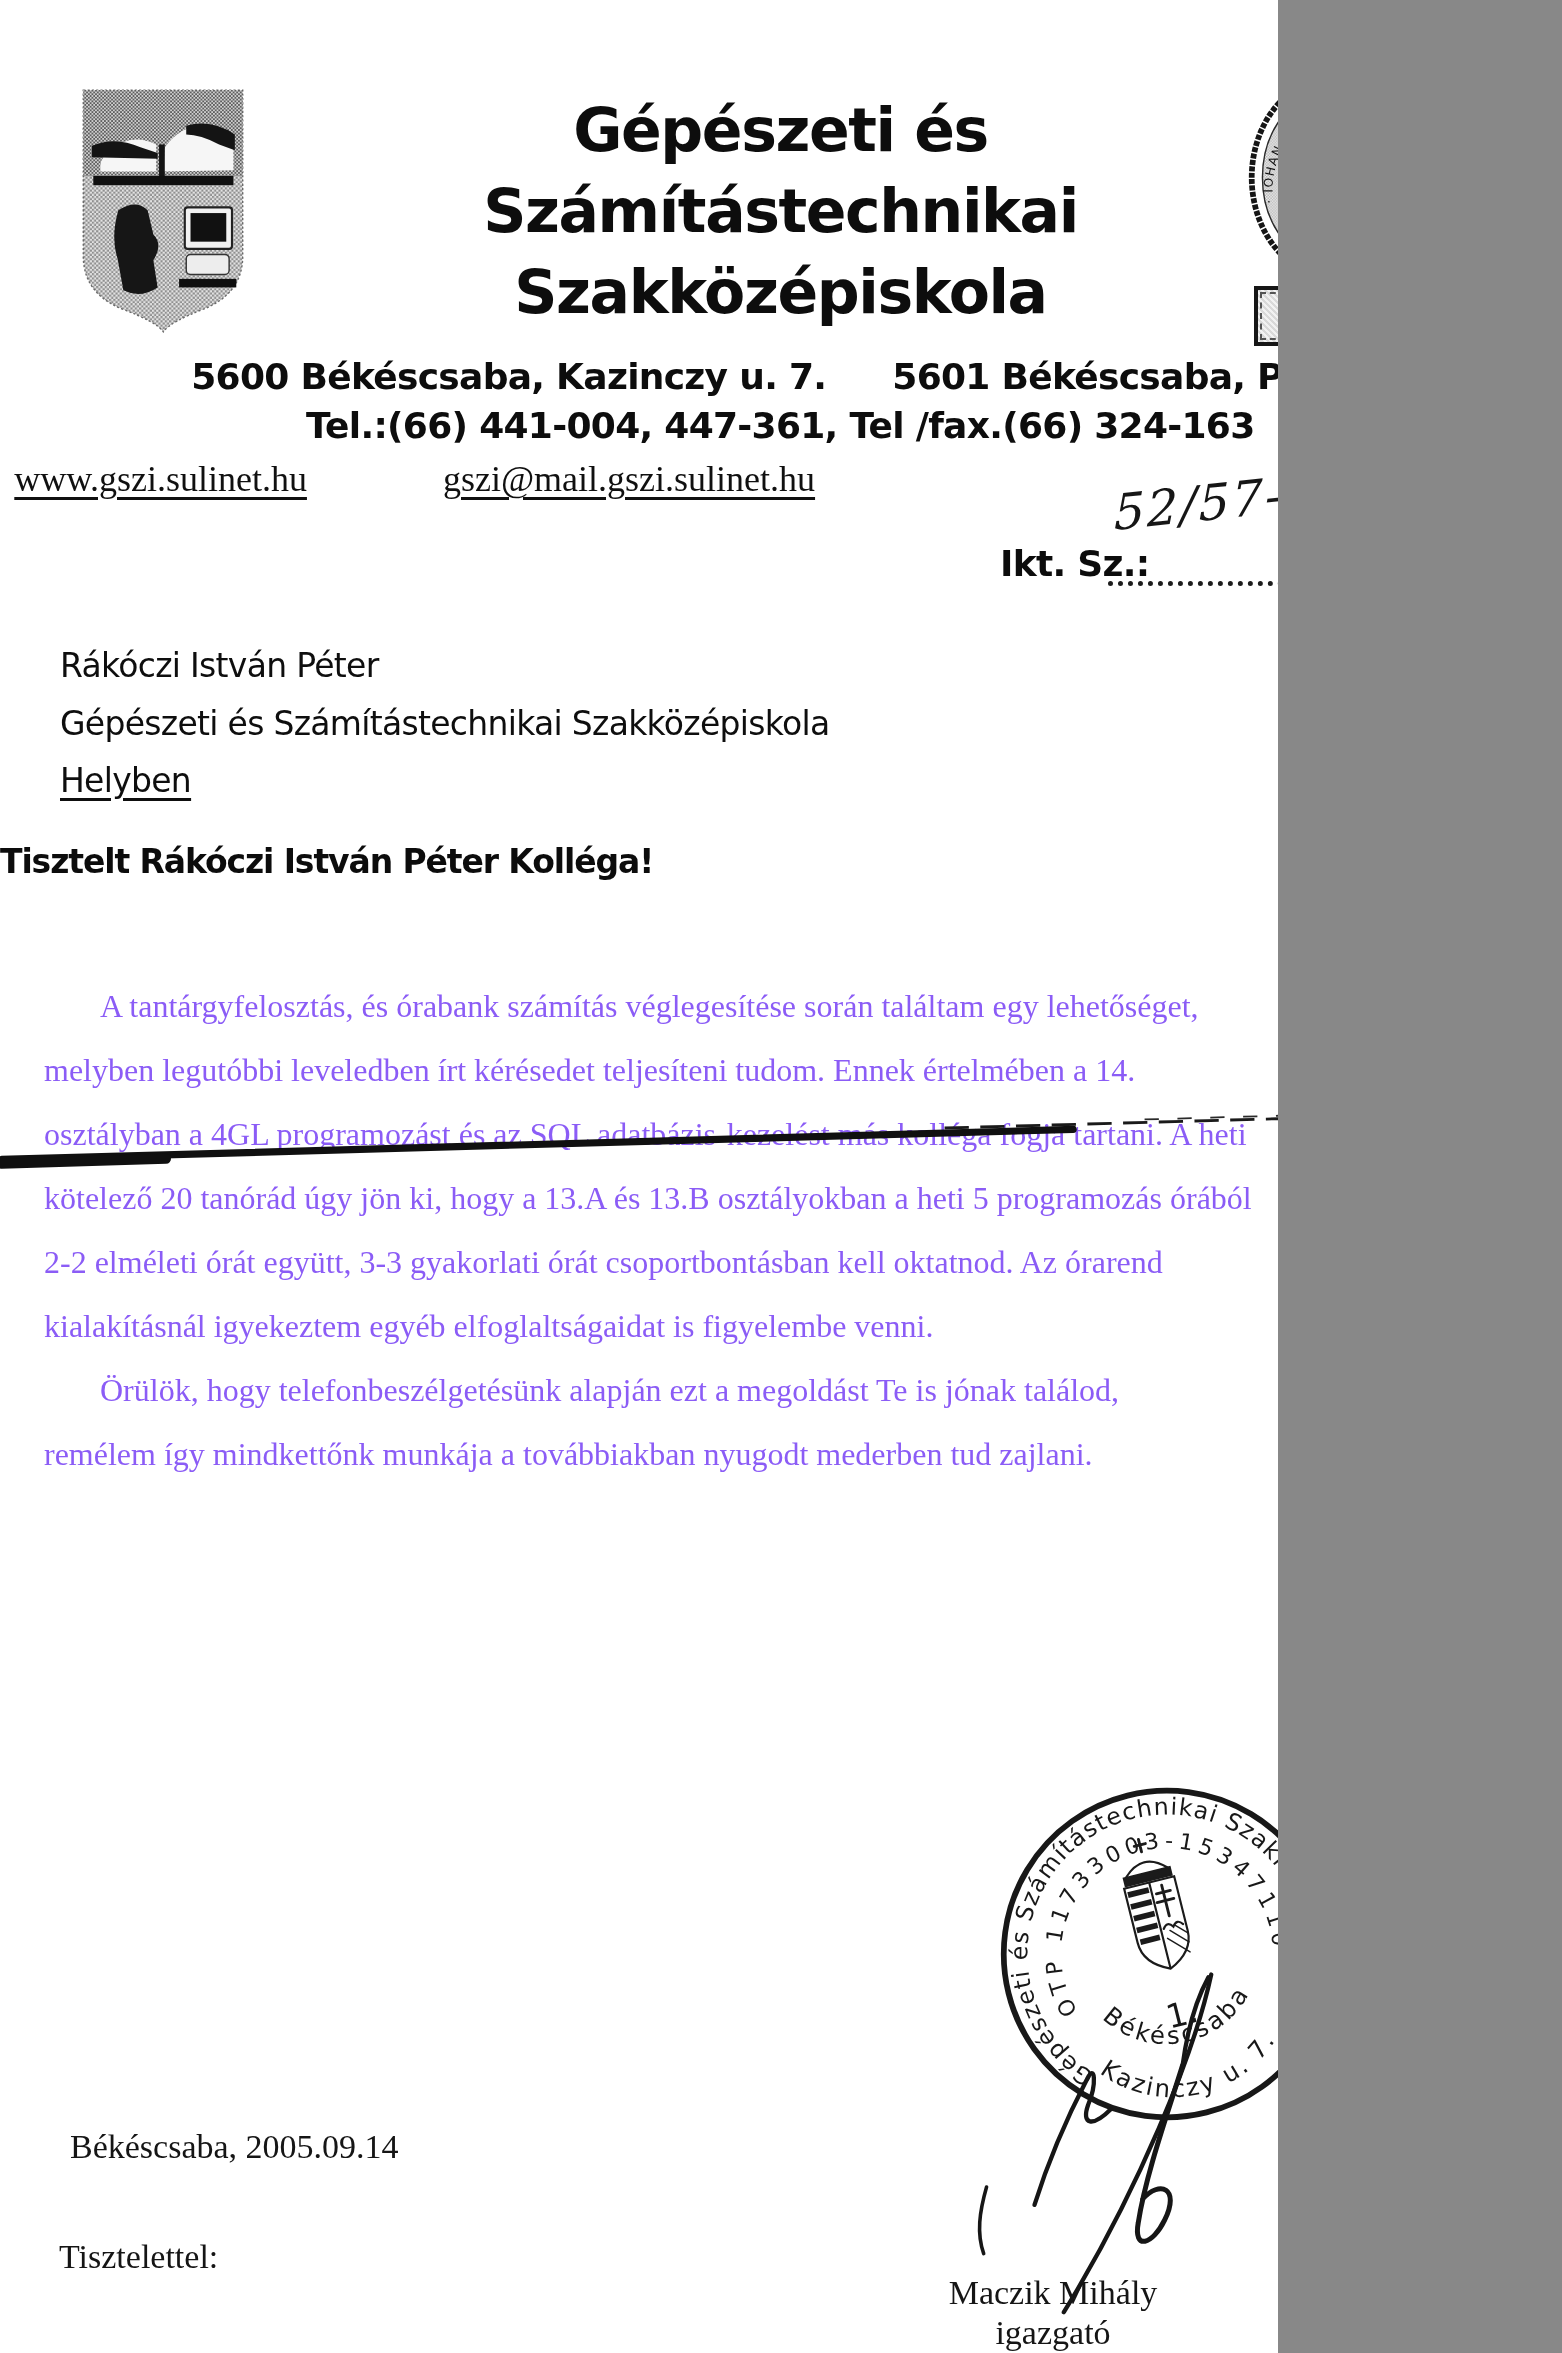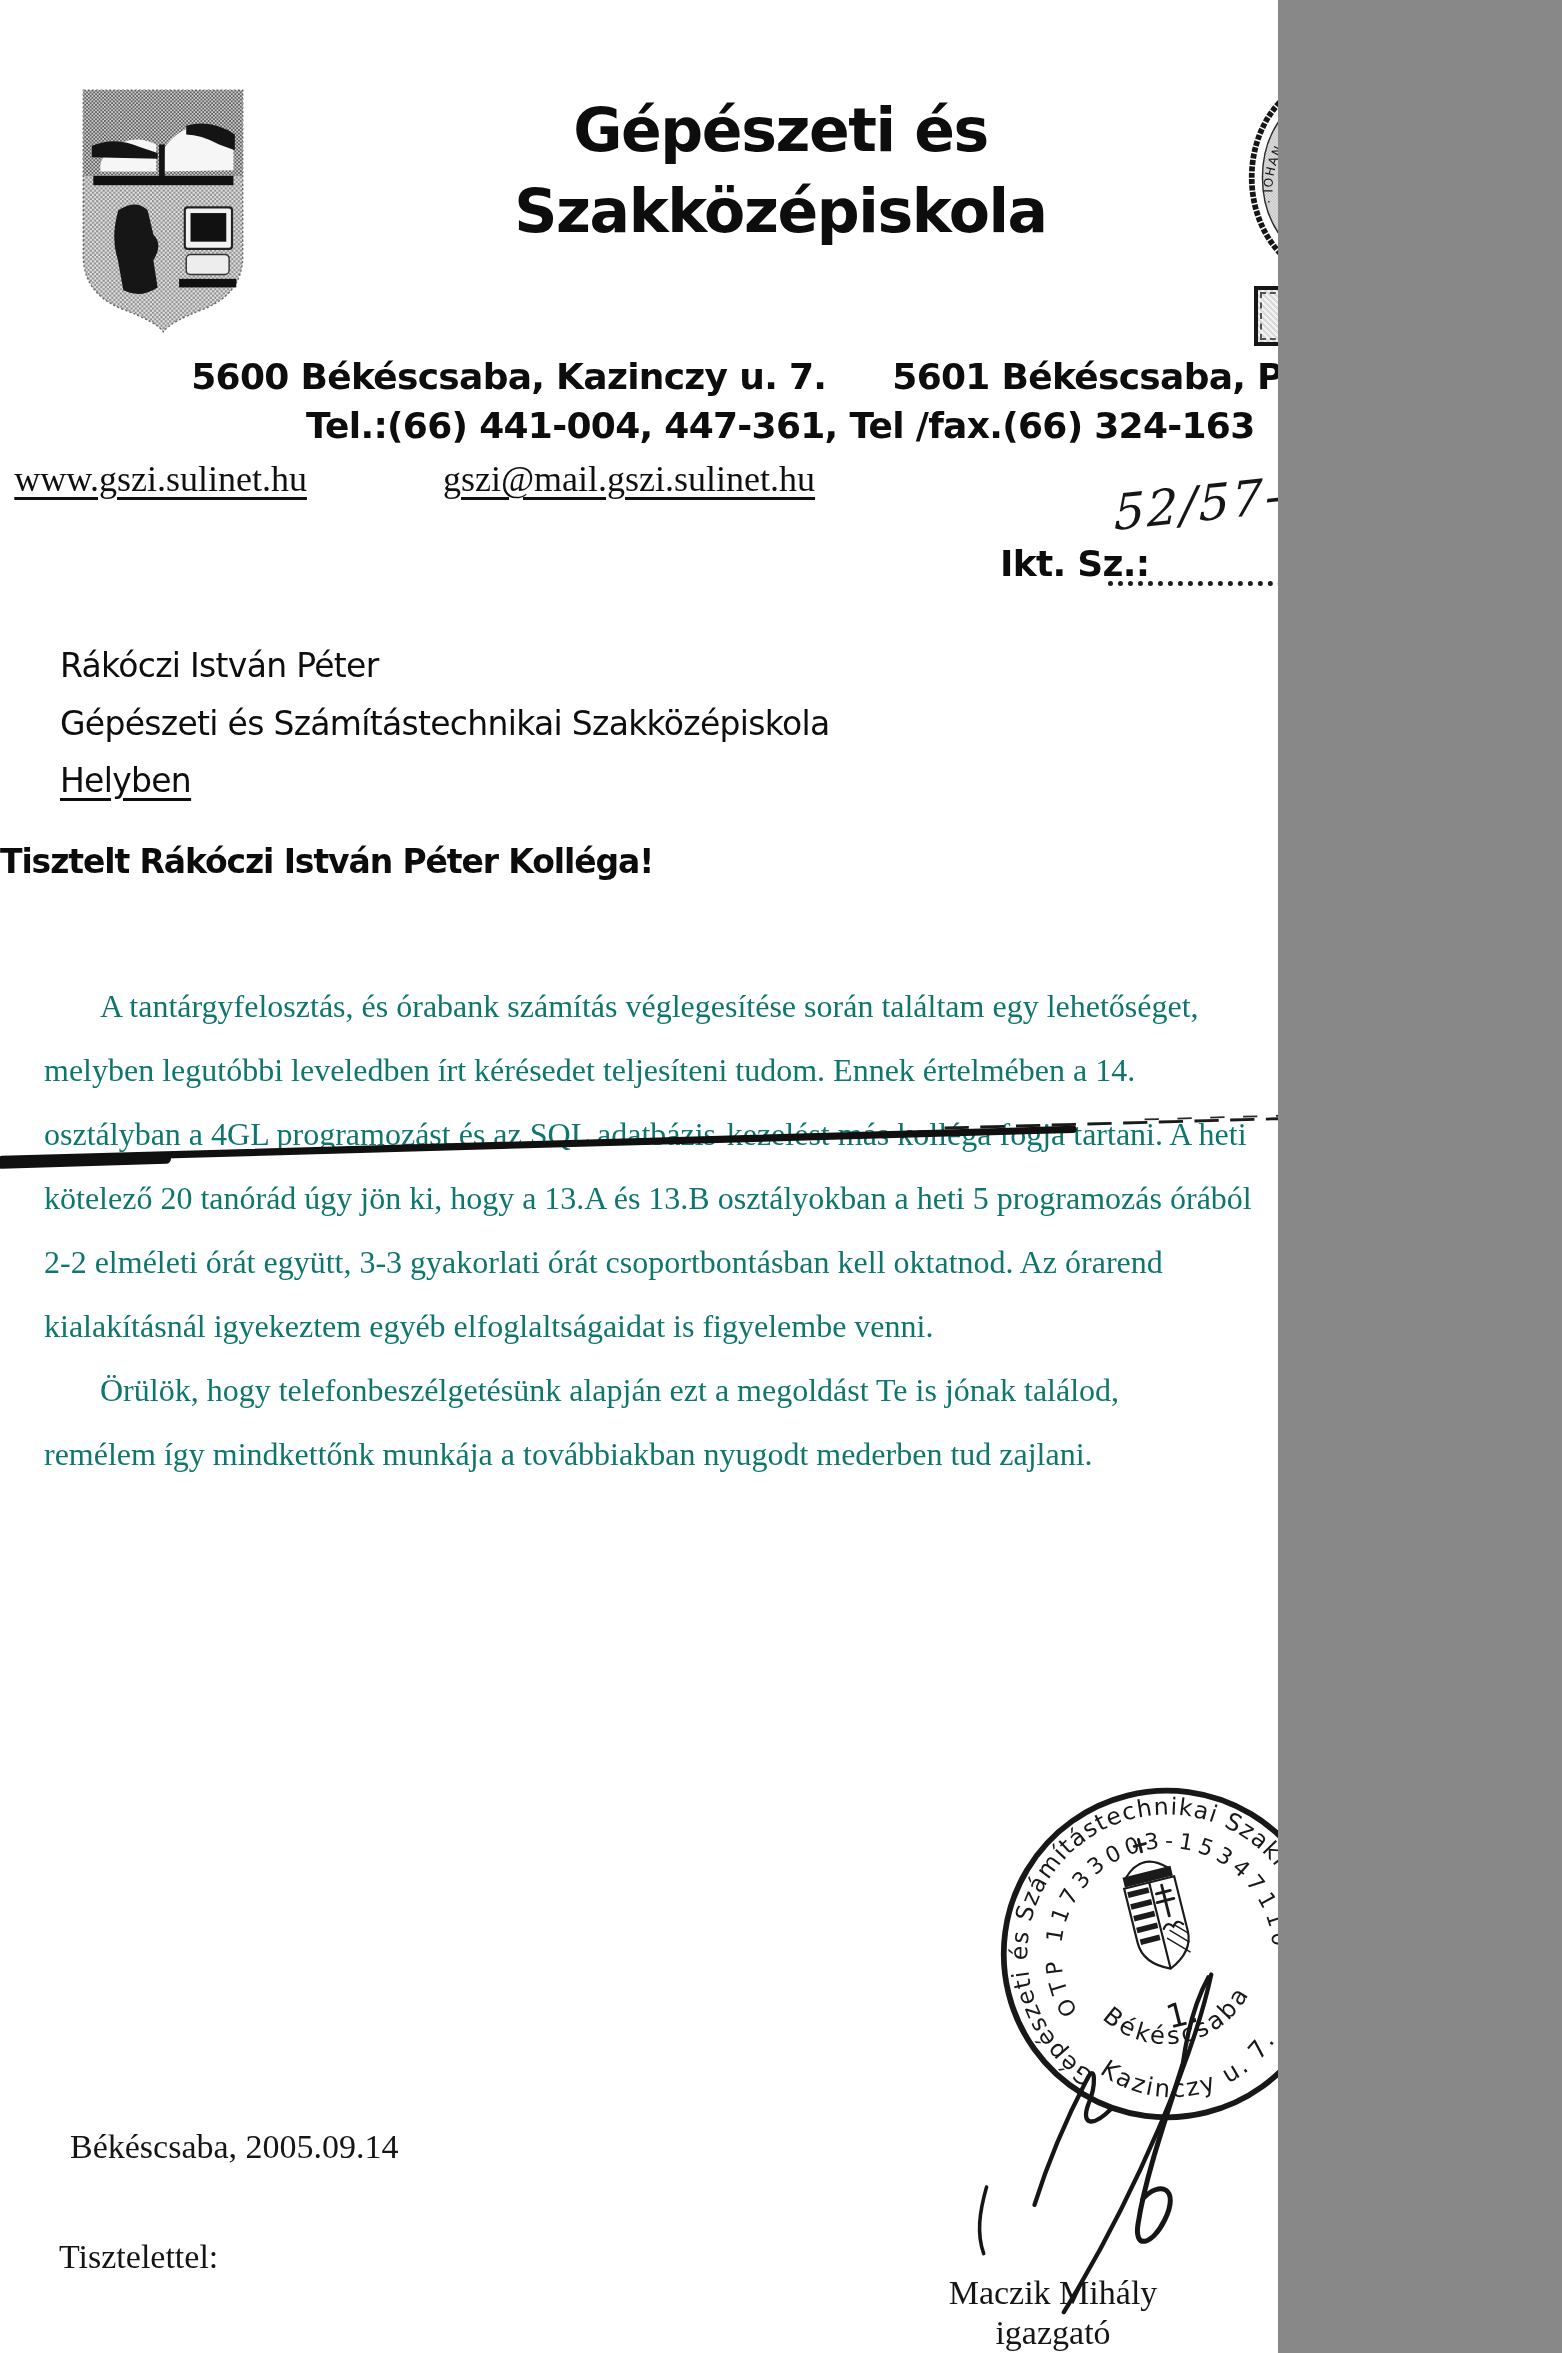--- a/index.html
+++ b/index.html
@@ -68,21 +68,21 @@
   .rec-place{top:761px;text-decoration:underline;text-underline-offset:6.4px;}
   
   .salutation{
     left:0;top:842px;width:1539px;text-align:left;
     font-family:"DejaVu Sans", sans-serif;font-weight:bold;
     font-size:33px;letter-spacing:-1.1px;color:#0c0c0c;white-space:nowrap;
   }
   
   .body-text{
     left:44px;top:974px;width:1496px;
-    font-size:32px;line-height:64px;color:#0f766e;
+    font-size:32px;line-height:64px;color:#8b5cf6;
   }
   .body-text .bl{white-space:nowrap;height:64px;}
   .body-text .indent{padding-left:56px;}
   
   .date-line{left:70px;top:2128px;font-size:34px;color:#151515;white-space:nowrap;}
   .valediction{left:59px;top:2238px;font-size:34px;color:#151515;white-space:nowrap;}
   .signer{left:881px;width:344px;text-align:center;font-size:34px;color:#151515;white-space:nowrap;}
   .signer-name{top:2274px;}
   .signer-title{top:2314px;}
   
@@ -128,20 +128,21 @@
     <rect x="20" y="128" width="196" height="13" fill="#101010"></rect>
     <path d="M 55 176 Q 80 160 96 176 L 104 210 Q 118 224 104 246 L 110 284 Q 86 300 62 288 L 54 244 Q 44 214 55 176 Z" fill="#161616"></path>
     <rect x="148" y="172" width="66" height="58" rx="4" fill="#f2f2f2" stroke="#222" stroke-width="3"></rect>
     <rect x="156" y="180" width="50" height="40" fill="#111"></rect>
     <rect x="150" y="238" width="60" height="28" rx="6" fill="#ededed" stroke="#333" stroke-width="2"></rect>
     <rect x="140" y="272" width="80" height="12" fill="#0f0f0f"></rect>
   </svg>
 
   <div class="abs school-title">
     <div>Gépészeti és</div>
+    <div>Számítástechnikai</div>
     <div>Szakközépiskola</div>
   </div>
 
   <svg class="abs" style="left:1246px;top:73px;" width="173" height="209" viewBox="0 0 242 292">
     <defs>
       <pattern id="dither3" width="4" height="4" patternUnits="userSpaceOnUse">
         <rect width="4" height="4" fill="#efefef"></rect>
         <rect width="2" height="2" fill="#b4b4b4"></rect>
         <rect x="2" y="2" width="2" height="2" fill="#b4b4b4"></rect>
       </pattern>

